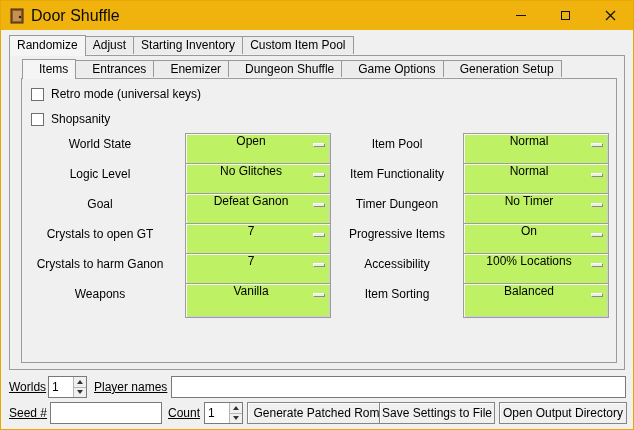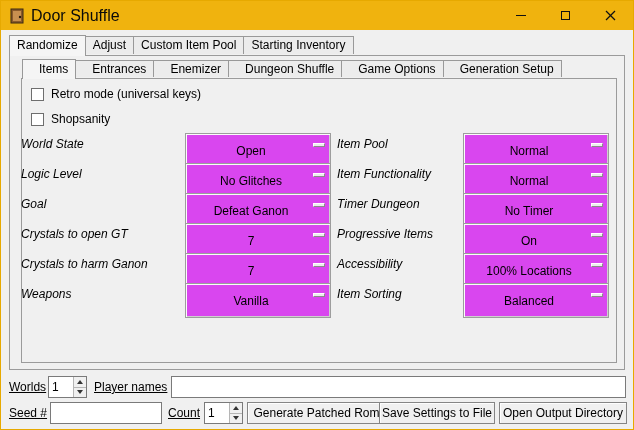--- a/index.html
+++ b/index.html
@@ -38,28 +38,28 @@
     margin-bottom:-1px; z-index:3;
   }
   .inner-tabs .tab.selected { height:20px; line-height:18px; }
   
   .outer-pane { position:absolute; top:25px; left:8px; right:8px; bottom:59px; border:1px solid #9b9b9b; background:#f0f0f0; z-index:1; }
   .inner-pane { position:absolute; top:48px; left:20px; right:16px; bottom:66px; border:1px solid #9b9b9b; background:#f0f0f0; z-index:2; }
   
   .check-row { position:absolute; left:30px; height:16px; display:flex; align-items:center; z-index:4; }
   .checkbox { width:13px; height:13px; background:#fff; border:1px solid #6e6e6e; margin-right:7px; flex:0 0 auto; }
   
-  .field-label { position:absolute; height:22px; line-height:22px; text-align:left; z-index:4; white-space:nowrap;font-style:italic; }
+  .field-label { position:absolute; height:22px; line-height:22px; text-align:center; z-index:4; white-space:nowrap; }
   .left-lbl  { left:20px;  width:158px; }
   .right-lbl { left:336px; width:120px; }
   .dropdown {
-    position:absolute; height:35px; background:#d946ef;
+    position:absolute; height:35px; background:#bef264;
     border:1px solid #9d9d9d;
     box-shadow: inset 1px 1px 0 #fbfbfb, inset -1px -1px 0 #cfcfcf;
-    display:flex; align-items:center; justify-content:center;
+    display:flex; justify-content:center;
     z-index:4; cursor:default;
   }
   .left-dd  { left:184px; width:146px; }
   .right-dd { left:462px; width:146px; }
   .dd-value { padding-right:14px; white-space:nowrap; }
   .dd-indicator {
     position:absolute; right:5px; top:9px; width:12px; height:4px;
     background:#ececec;
     border-top:1px solid #ffffff; border-left:1px solid #ffffff;
     border-right:1px solid #8a8a8a; border-bottom:1px solid #8a8a8a;
@@ -110,22 +110,22 @@
         </svg>
       </div>
     </div>
   </div>
 
   <div class="content">
 
     <div class="tabbar outer-tabs">
       <div class="tab selected">Randomize</div>
       <div class="tab">Adjust</div>
+      <div class="tab">Starting Inventory</div>
       <div class="tab">Custom Item Pool</div>
-      <div class="tab">Starting Inventory</div>
     </div>
     <div class="outer-pane"></div>
 
     <div class="tabbar inner-tabs">
       <div class="tab selected">Items</div>
       <div class="tab">Entrances</div>
       <div class="tab">Enemizer</div>
       <div class="tab">Dungeon Shuffle</div>
       <div class="tab">Game Options</div>
       <div class="tab">Generation Setup</div>

